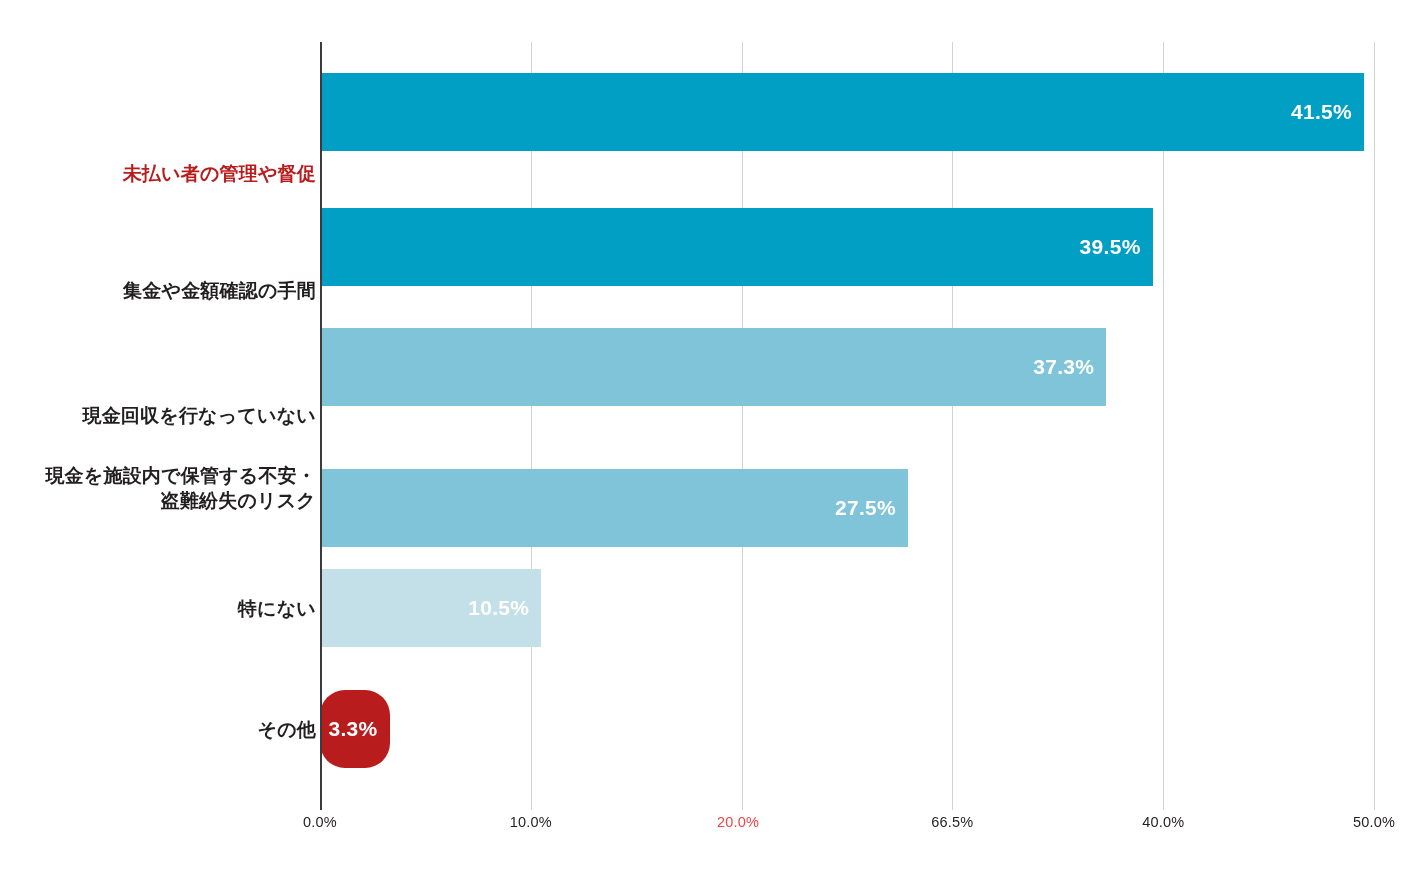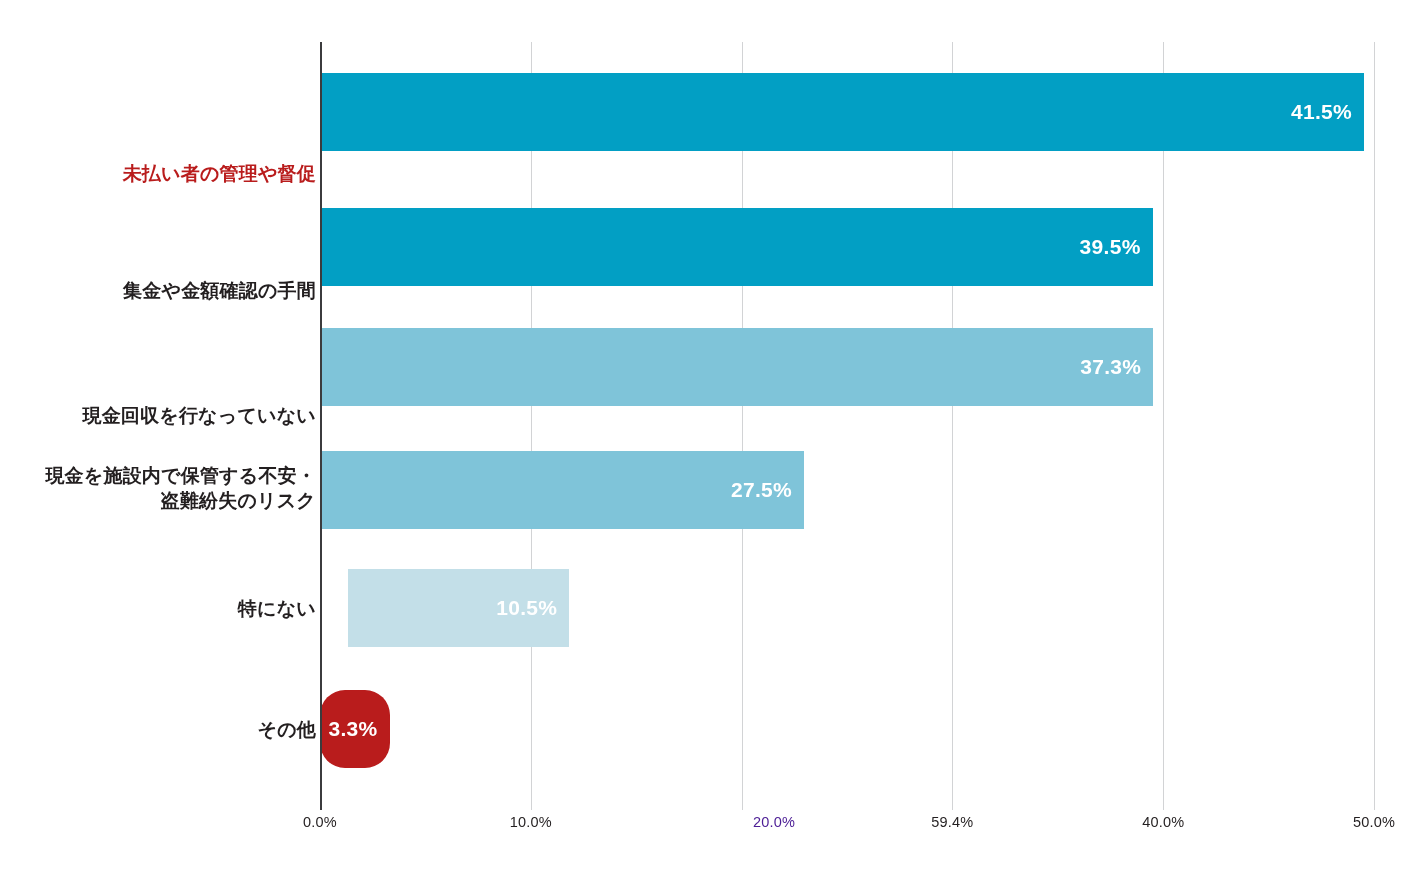--- a/index.html
+++ b/index.html
@@ -111,50 +111,50 @@
         <div class="bar-row" style="top: 31px; width: 1044px;">
           <div class="bar" style="width: 100%; background: rgb(2, 159, 196);">
             <div class="bar-value" style="color: rgb(255, 255, 255);">41.5%</div>
           </div>
         </div>
         <div class="bar-row" style="top: 165.6px; width: 832.66px;">
           <div class="bar" style="width: 100%; background: rgb(2, 159, 196);">
             <div class="bar-value" style="color: rgb(255, 255, 255);">39.5%</div>
           </div>
         </div>
-        <div class="bar-row" style="top: 286.2px; width: 786.284px; padding-left: 47px;">
+        <div class="bar-row" style="top: 286.2px; width: 786.284px;">
           <div class="bar" style="width: 100%; background: rgb(127, 196, 217);">
             <div class="bar-value" style="color: rgb(255, 255, 255);">37.3%</div>
           </div>
         </div>
-        <div class="bar-row" style="top: 409px; width: 484px;">
+        <div class="bar-row" style="top: 427px; width: 588px;">
           <div class="bar" style="width: 100%; background: rgb(127, 196, 217);">
             <div class="bar-value" style="color: rgb(255, 255, 255);">27.5%</div>
           </div>
         </div>
-        <div class="bar-row" style="top: 527.4px; width: 221.34px; margin-left: 28px;">
+        <div class="bar-row" style="top: 527.4px; width: 221.34px;">
           <div class="bar" style="width: 100%; background: rgb(195, 223, 232);">
             <div class="bar-value" style="color: rgb(255, 255, 255);">10.5%</div>
           </div>
         </div>
         <div class="bar-row" style="top: 648px; width: 69.564px;">
           <div class="bar" style="width: 100%; background: #b91c1c; border-radius: 25px;">
             <div class="bar-value" style="color: rgb(255, 255, 255);">3.3%</div>
           </div>
         </div>
       </div>
   </div>
 
   <div class="axis-line"></div>
 
   <div id="tick-labels">
       <div class="tick-label" style="left: 320px; color: rgb(35, 31, 32);">0.0%</div>
       <div class="tick-label" style="left: 530.8px; color: rgb(35, 31, 32); text-align: center;">10.0%</div>
-      <div class="tick-label" style="left: 774px; color: #4c1d95;">20.0%</div>
-      <div class="tick-label" style="left: 952.4px; color: rgb(35, 31, 32);">59.4%</div>
+      <div class="tick-label" style="left: 738px; color: #ef4444;">20.0%</div>
+      <div class="tick-label" style="left: 952.4px; color: rgb(35, 31, 32);">66.5%</div>
       <div class="tick-label" style="left: 1163.2px; color: rgb(35, 31, 32);">40.0%</div>
       <div class="tick-label" style="left: 1374px; color: rgb(35, 31, 32);">50.0%</div>
     </div>
 
   <div id="cat-labels">
       <div class="cat-label" style="top: 113.5px; color: #b91c1c; margin-top: 47px;">未払い者の管理や督促</div>
       <div class="cat-label" style="top: 234.1px; color: rgb(35, 31, 32); margin-top: 44px;">集金や金額確認の手間</div>
       <div class="cat-label" style="top: 354.7px; color: rgb(35, 31, 32); margin-top: 48px;">現金回収を行なっていない</div>
       <div class="cat-label" style="top: 462.8px; color: rgb(35, 31, 32);">現金を施設内で保管する不安・
 盗難紛失のリスク</div>

